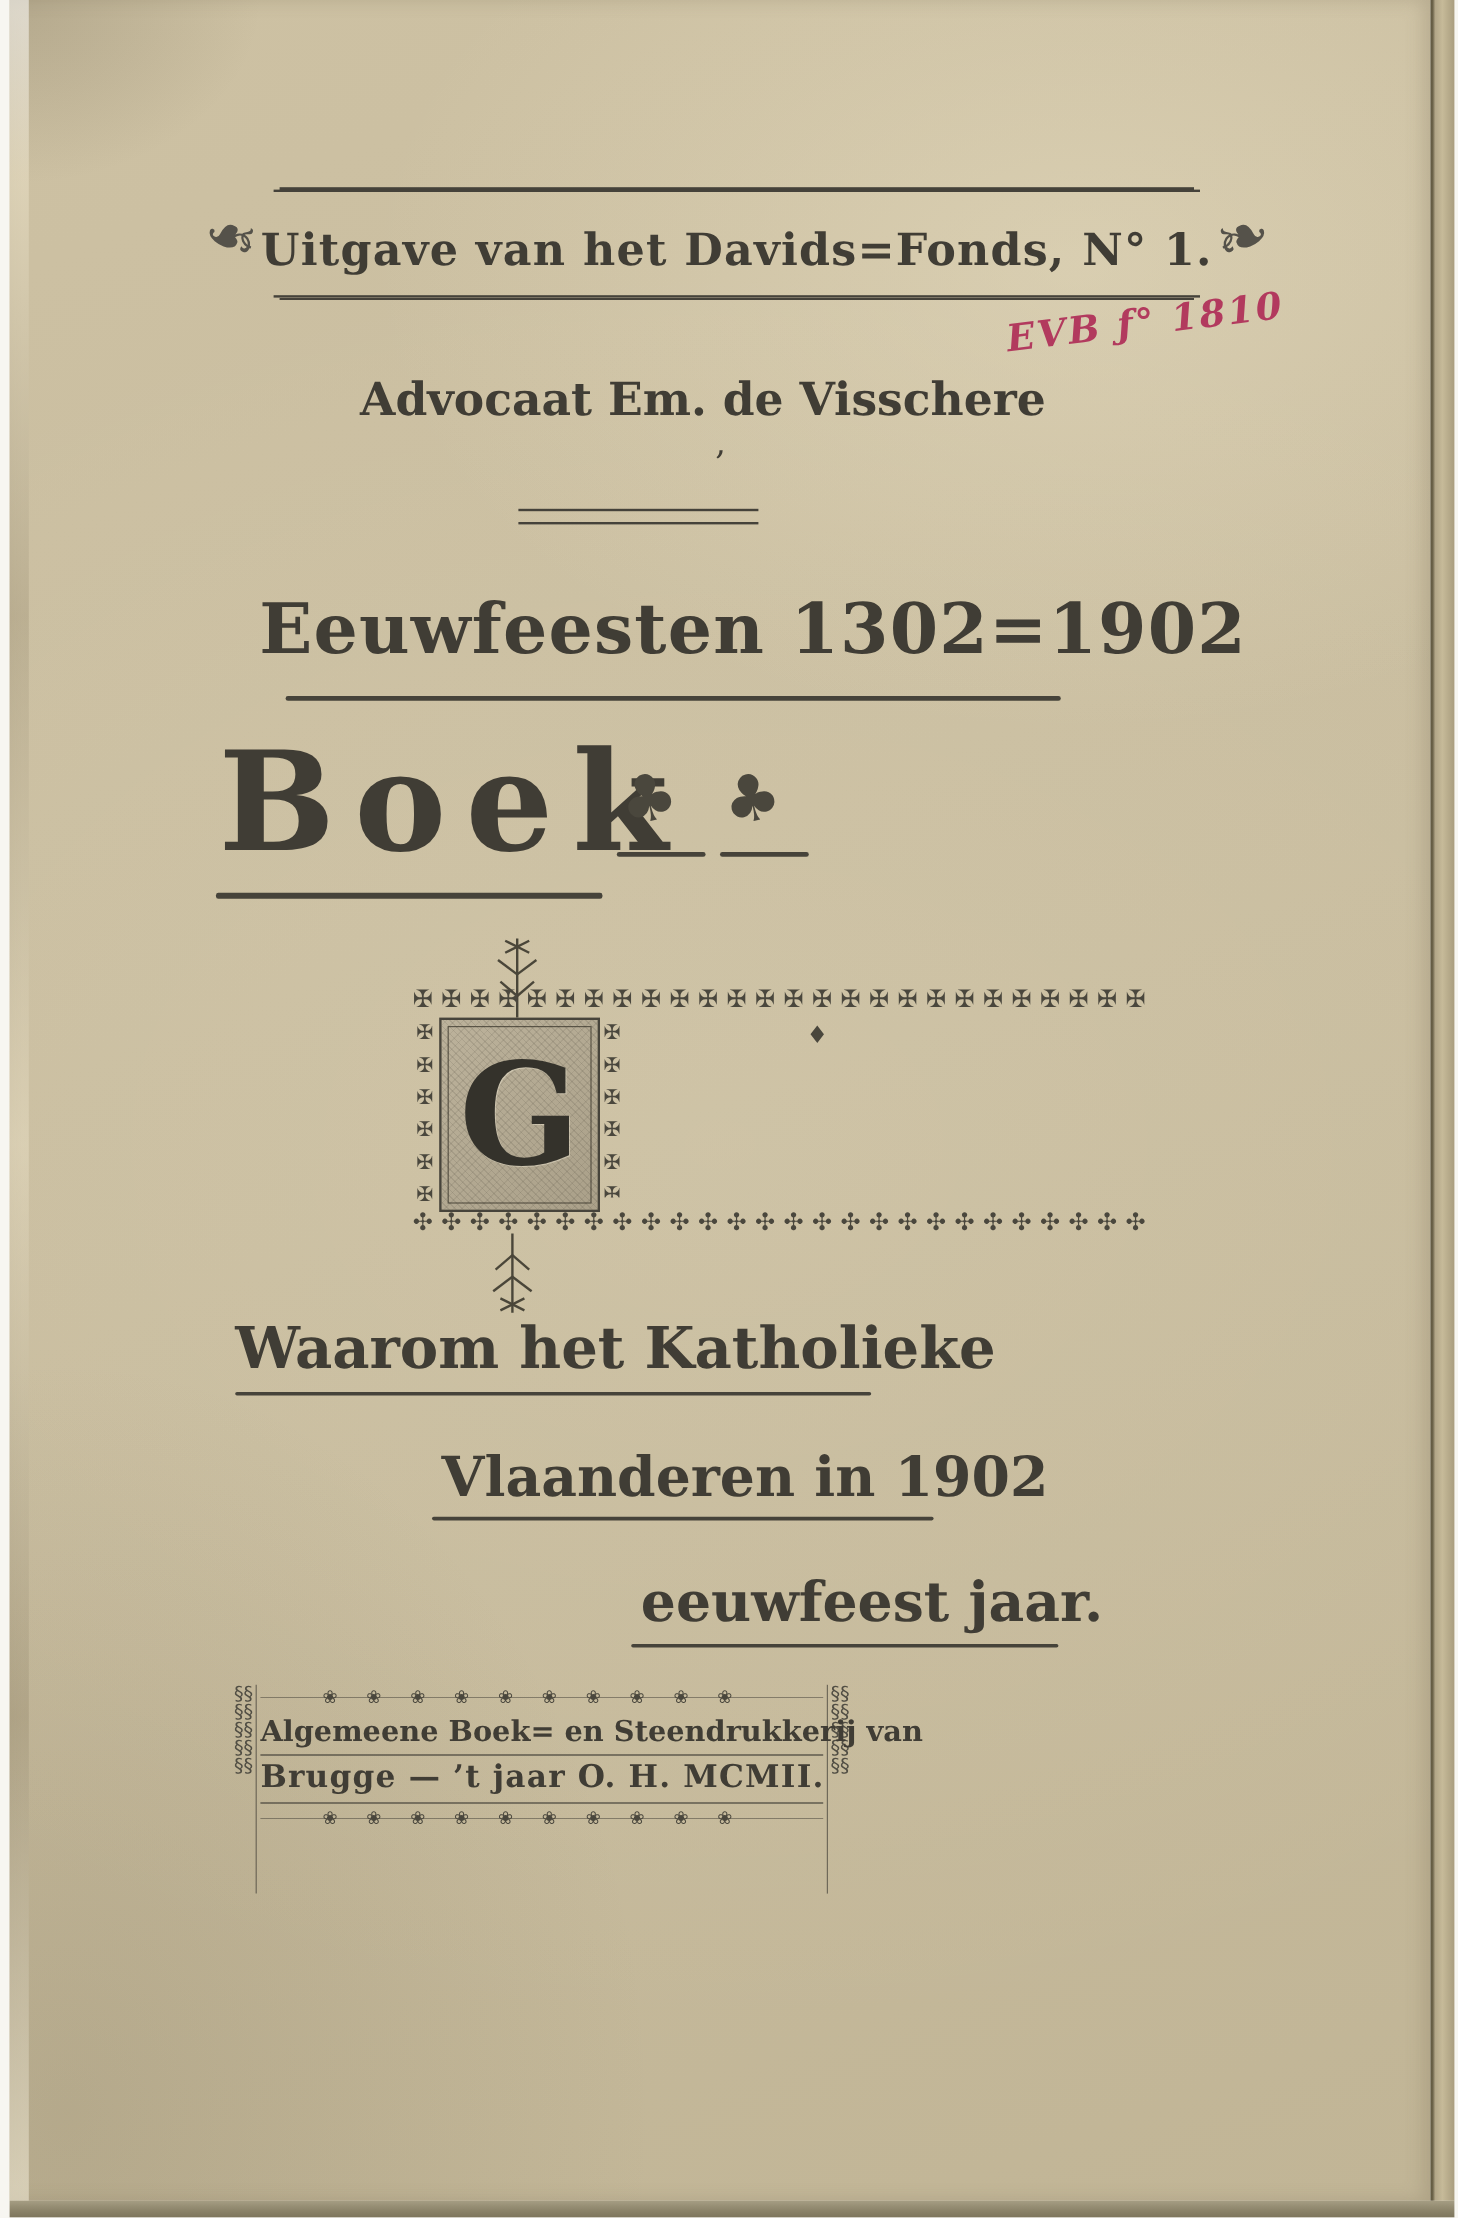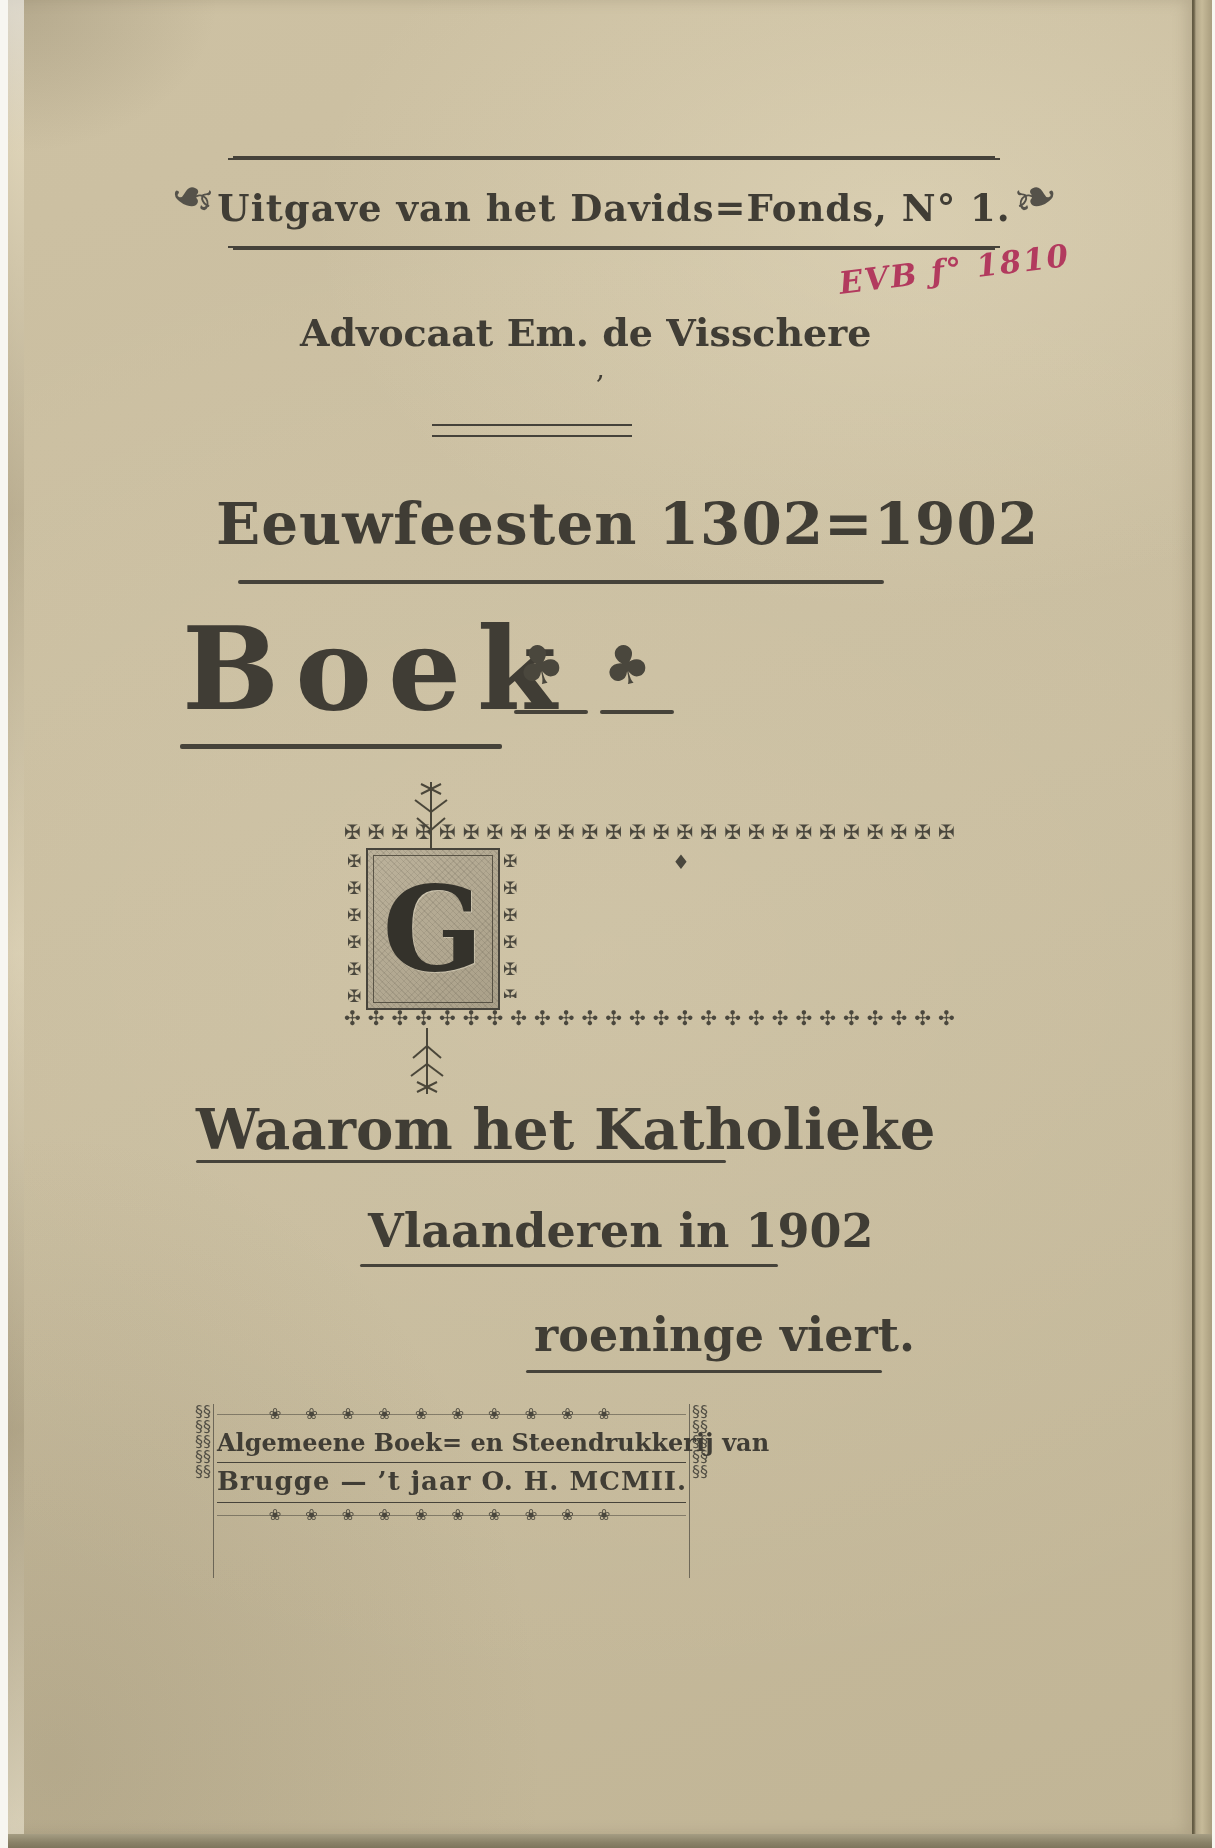--- a/index.html
+++ b/index.html
@@ -73,21 +73,21 @@
   .gbox-letter{font-size:118px;font-weight:700;line-height:1;color:#34322b;
     text-shadow:1px 1px 0 rgba(255,250,230,.35);}
   .groeninge-rest{position:absolute;left:504px;top:838px;font-size:122px;font-weight:700;
     letter-spacing:-3px;line-height:1.2;white-space:nowrap;color:#3a382f;}
   .diamond{position:absolute;left:672px;top:850px;font-size:20px;}
   .sprig{position:absolute;}
   .sprig.top{left:408px;top:778px;}
   .sprig.bottom{left:404px;top:1026px;transform:scaleY(-1);}
   
   .sub{position:absolute;text-align:center;font-weight:700;white-space:nowrap;}
-  .sub.l1{left:196px;top:1096px;width:528px;font-size:56px;}
+  .sub.l1{left:196px;top:1096px;width:528px;font-size:48px;}
   .sub.l2{left:368px;top:1204px;width:400px;font-size:46px;}
   .sub.l3{left:534px;top:1308px;width:352px;font-size:46px;}
   
   .imprint{position:absolute;left:193px;top:1402px;width:517px;height:178px;}
   .scroll-col{position:absolute;top:2px;bottom:2px;width:20px;overflow:hidden;
     word-break:break-all;font-size:16px;line-height:15px;color:#514e44;
     font-family:"DejaVu Sans",sans-serif;text-align:center;}
   .scroll-col.left{left:0;border-right:1px solid rgba(64,61,53,.65);}
   .scroll-col.right{right:0;border-left:1px solid rgba(64,61,53,.65);}
   .imprint-inner{position:absolute;left:24px;right:24px;top:0;bottom:0;}
@@ -160,21 +160,21 @@
         <line x1="23" y1="34" x2="39" y2="22"></line>
       <line x1="23" y1="52" x2="9" y2="40"></line>
         <line x1="23" y1="52" x2="37" y2="40"></line>
     </g>
   </svg>
 
   <div class="sub l1 ink">Waarom het Katholieke</div>
   <div class="uline" style="left:196px;top:1160px;width:530px;height:3px;"></div>
   <div class="sub l2 ink">Vlaanderen in 1902</div>
   <div class="uline" style="left:360px;top:1264px;width:418px;height:3px;"></div>
-  <div class="sub l3 ink">roeninge viert.</div>
+  <div class="sub l3 ink">eeuwfeest jaar.</div>
   <div class="uline" style="left:526px;top:1370px;width:356px;height:3px;"></div>
 
   <div class="imprint">
     <div class="scroll-col left">§§§§§§§§§§</div>
     <div class="scroll-col right">§§§§§§§§§§</div>
     <div class="imprint-inner">
       <div class="flower-row ding">❀❀❀❀❀❀❀❀❀❀</div>
       <div class="imp-line a ink">Algemeene Boek= en Steendrukkerij van</div>
       <div class="imp-line c ink">Brugge — ’t jaar O. H. MCMII.</div>
       <div class="flower-row ding">❀❀❀❀❀❀❀❀❀❀</div>

